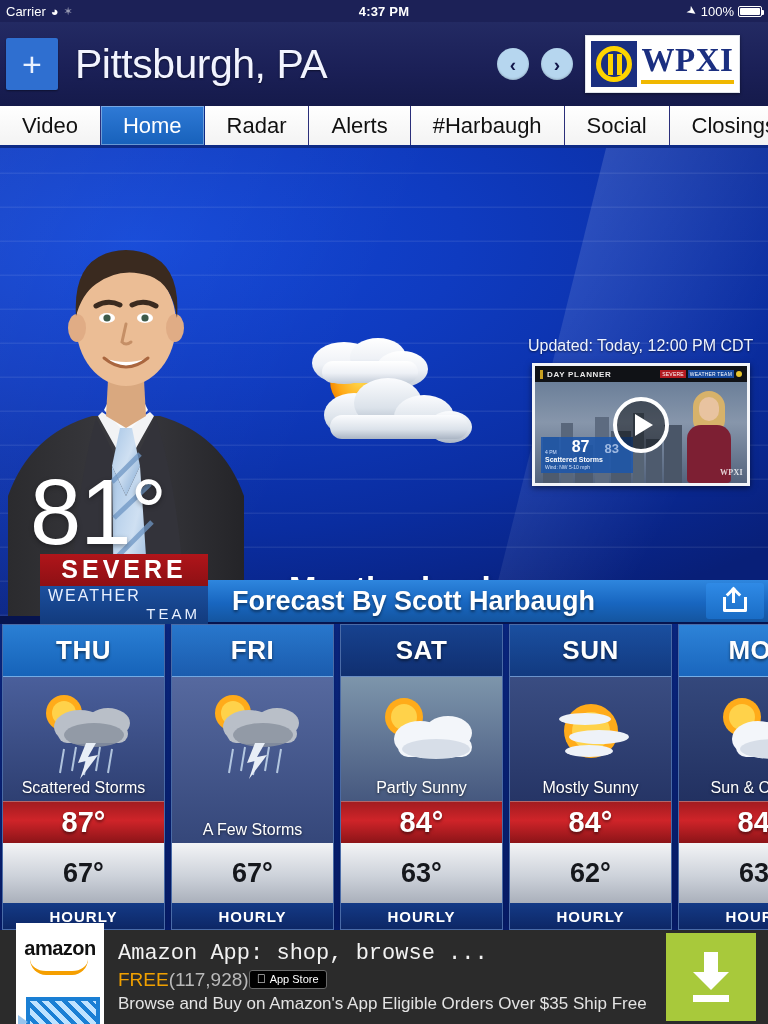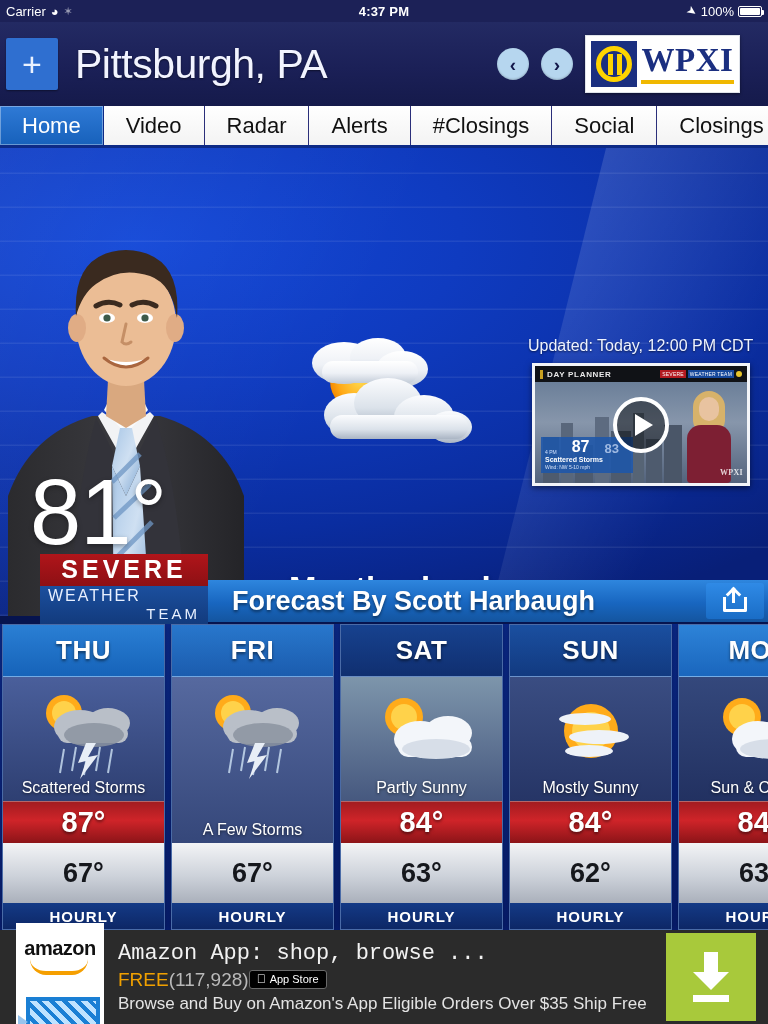--- a/index.html
+++ b/index.html
@@ -343,25 +343,25 @@
           </div>
         <div class="wpxi-word-wrap">
           <div class="wpxi-word">WPXI</div>
           <div class="wpxi-rule"></div>
         </div>
       </div>
     </div>
   </div>
 
   <div class="tabbar">
+    <div class="tab">Video</div>
     <div class="tab active">Home</div>
-    <div class="tab">Video</div>
     <div class="tab">Radar</div>
     <div class="tab">Alerts</div>
-    <div class="tab">#Closings</div>
+    <div class="tab">#Harbaugh</div>
     <div class="tab">Social</div>
     <div class="tab">Closings</div>
   </div>
 
   <div class="current">
     <div class="streaks"></div>
     <div class="sheen"></div>
 
     <div class="anchor">
       <svg viewBox="0 0 252 450" preserveAspectRatio="xMidYMax meet">

